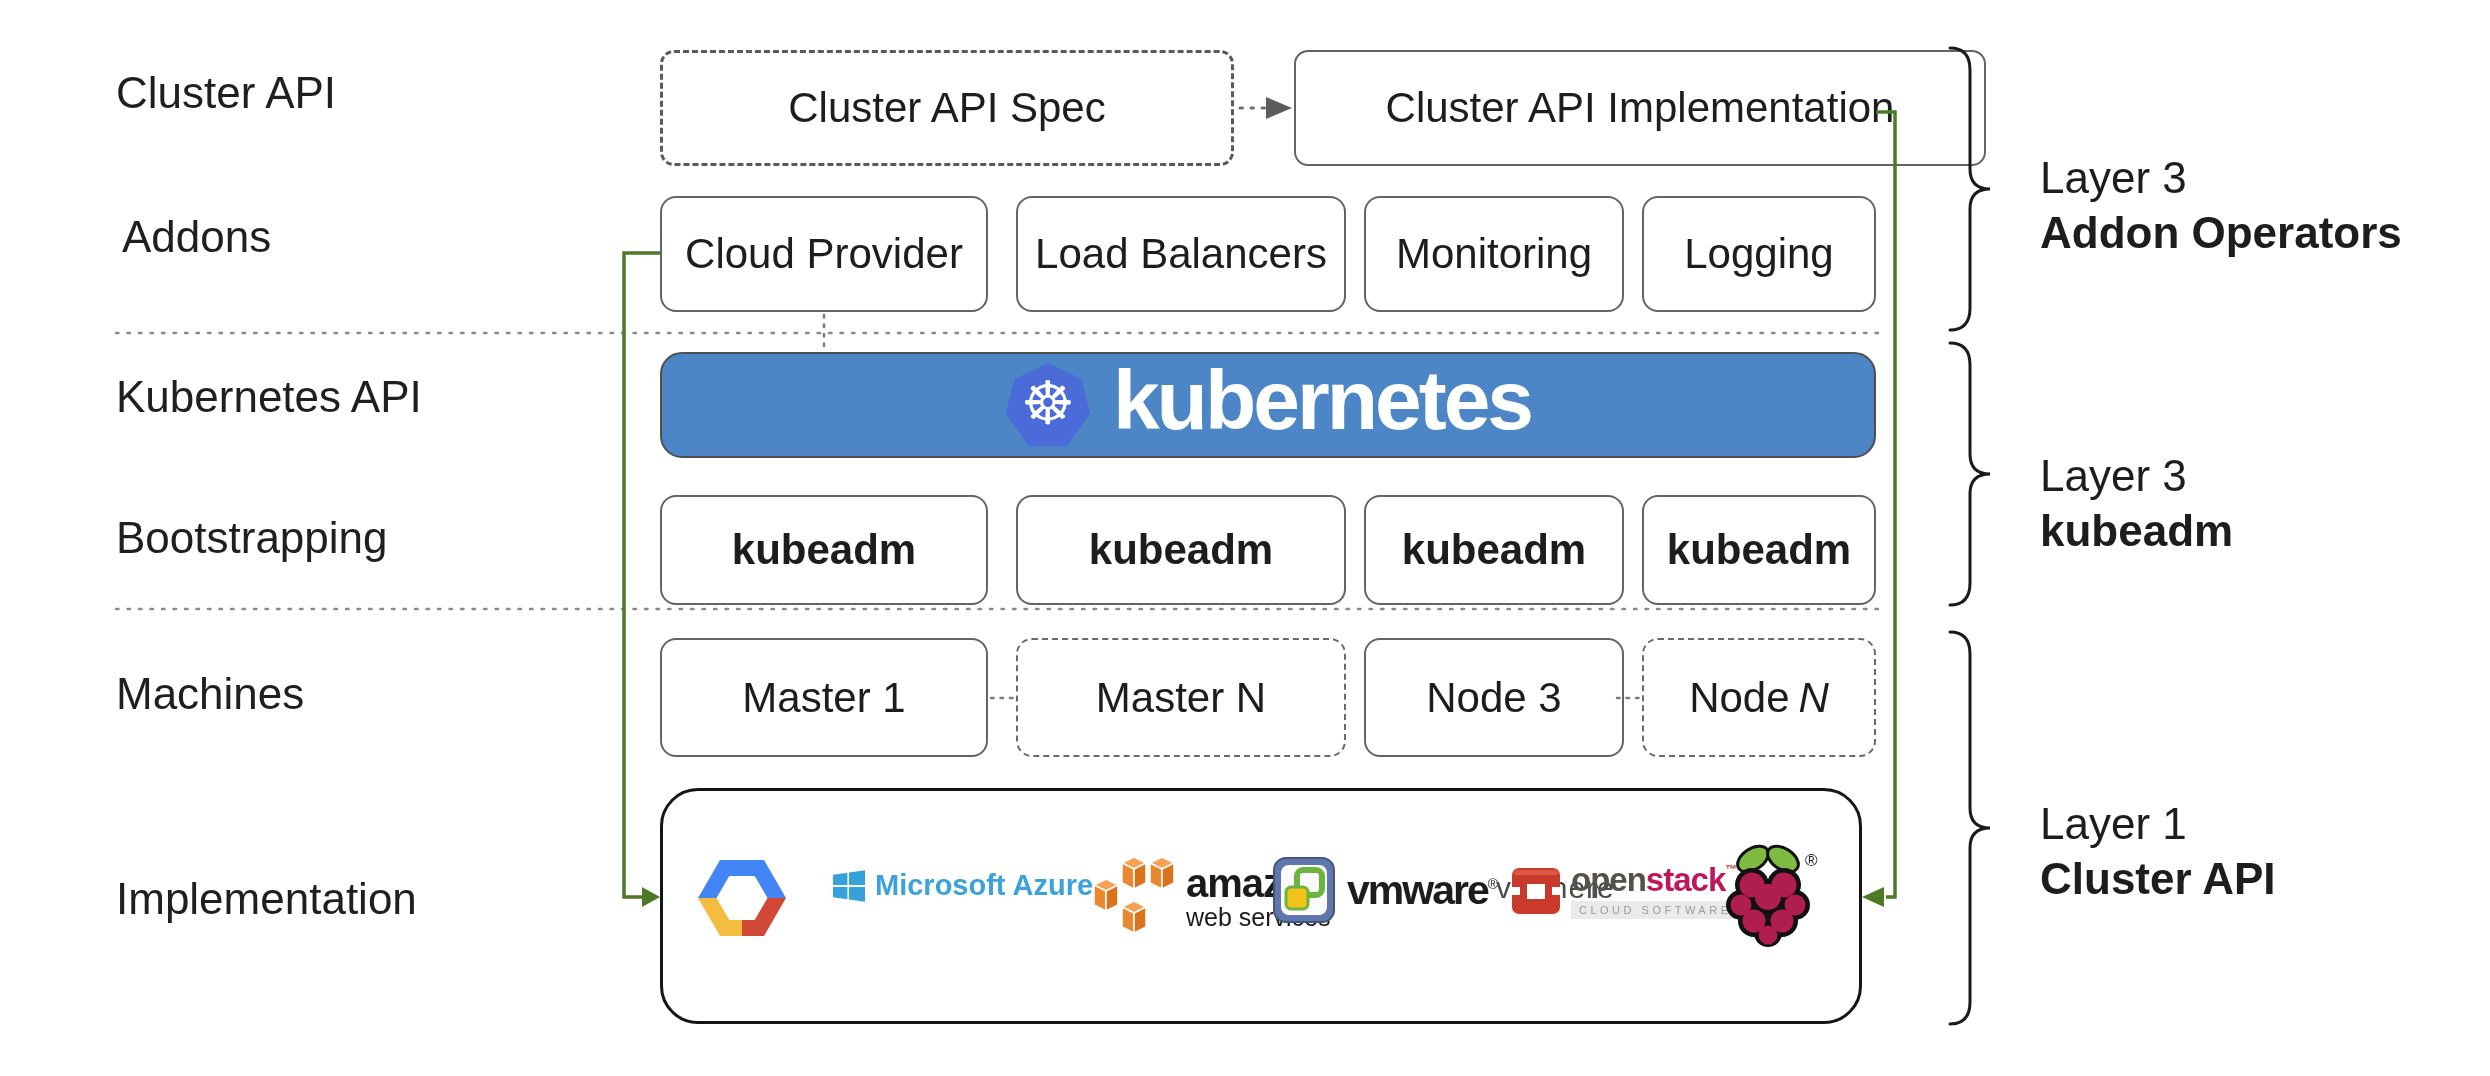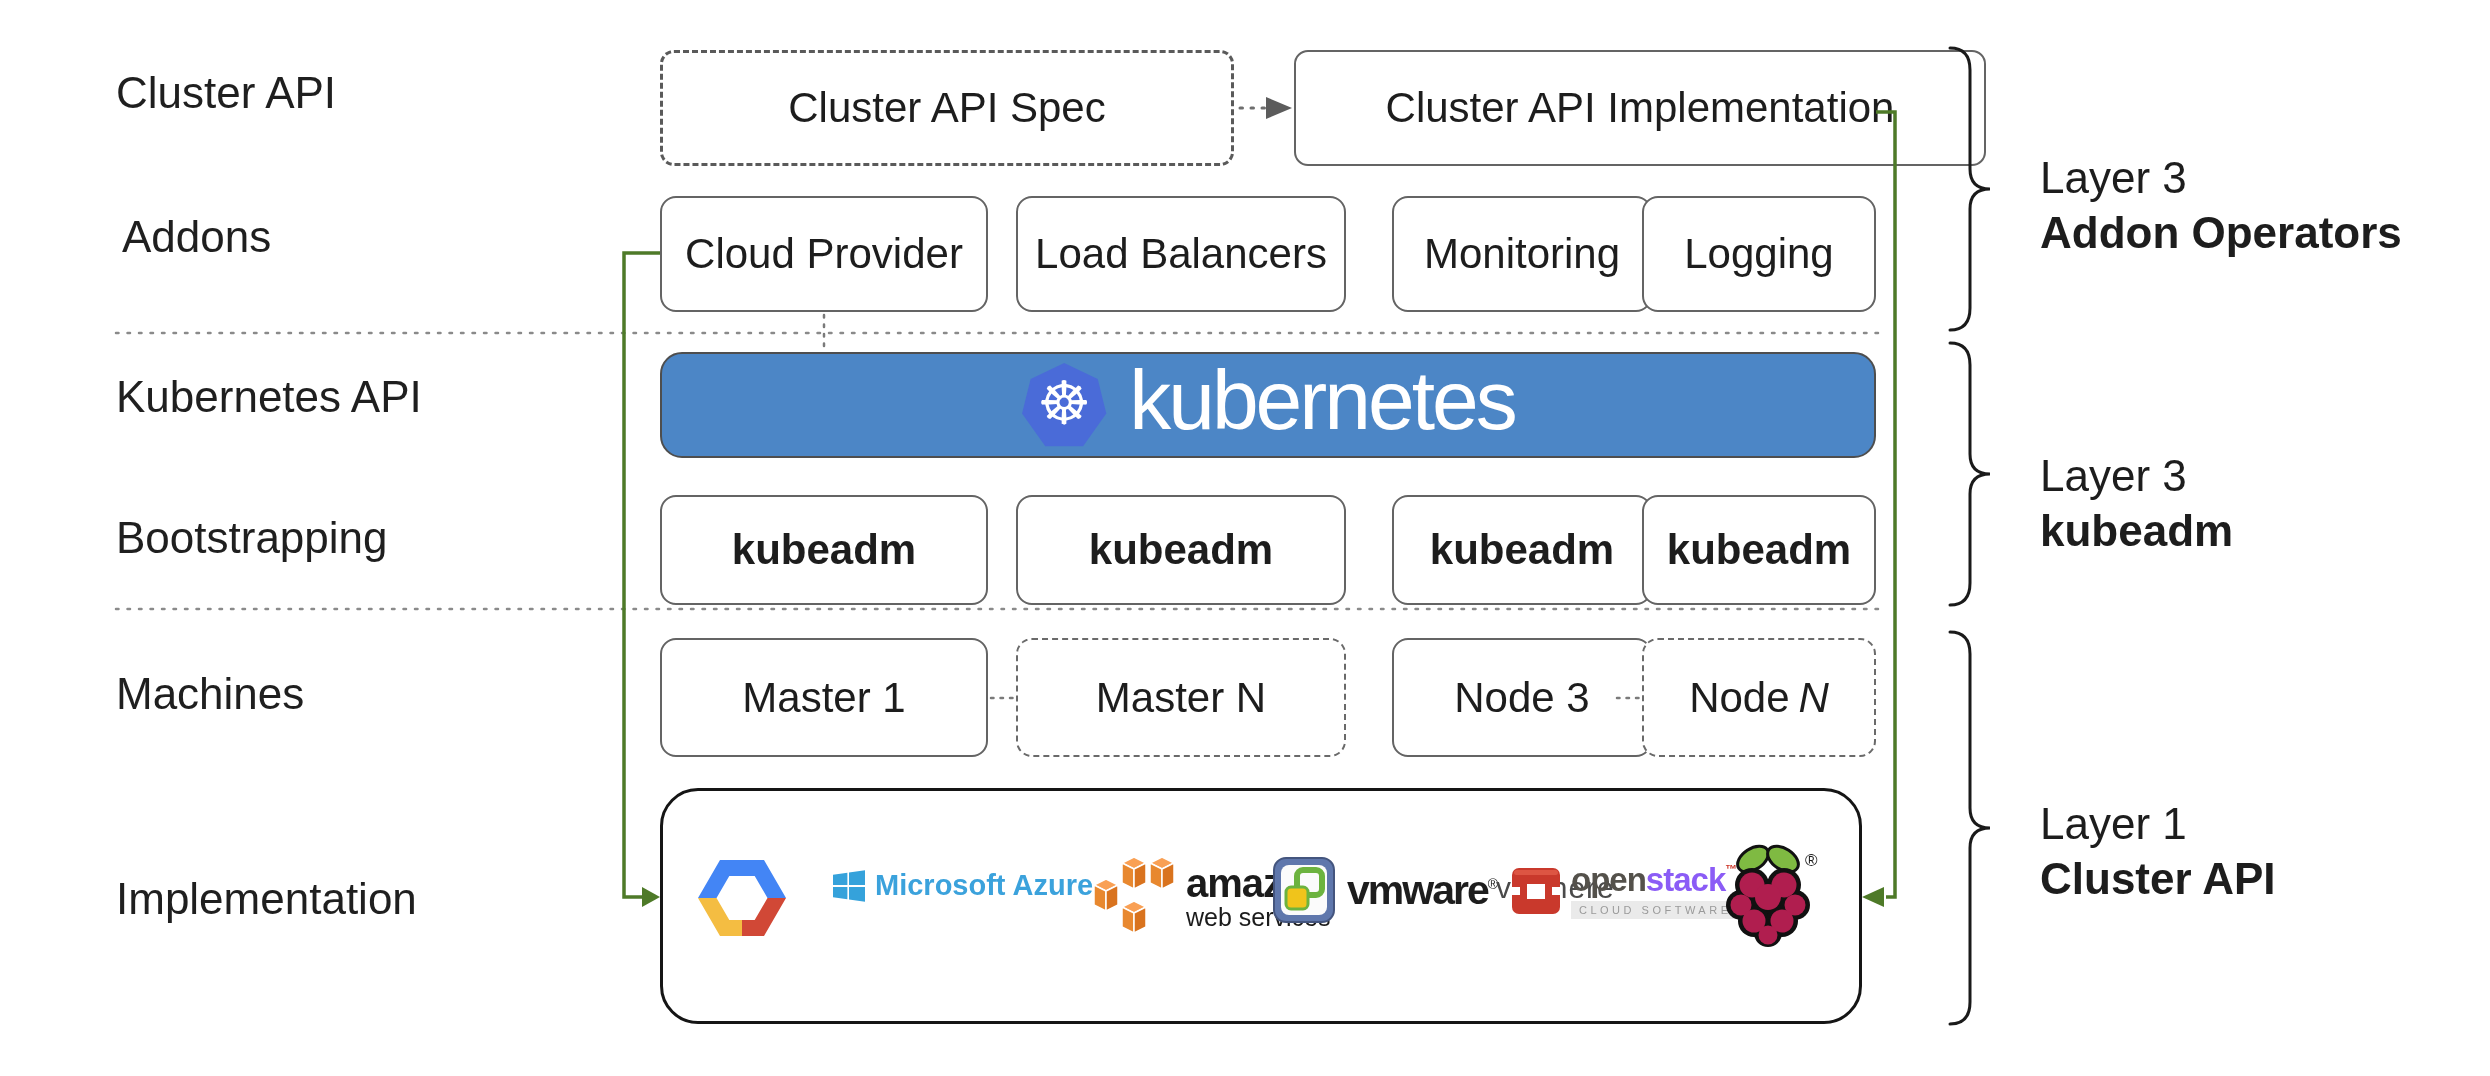--- a/index.html
+++ b/index.html
@@ -13,37 +13,37 @@
   .box{position:absolute;box-sizing:border-box;background:#fff;border:2.5px solid #646464;border-radius:16px;
        display:flex;align-items:center;justify-content:center;font-size:42px;color:#1d1d1d;white-space:nowrap;}
   .box.dashed{border:3px dashed #5a5a5a;border-radius:14px;}
   .box.dashed-thin{border:2.5px dashed #6a6a6a;}
   .box.bold{font-weight:bold;}
   .nit{font-style:italic;margin-left:9px;}
 
   
   .c1{left:660px;width:328px;}
   .c2{left:1016px;width:330px;}
-  .c3{left:1392px;width:260px;}
+  .c3{left:1364px;width:260px;}
   .c4{left:1642px;width:234px;}
   
   .r-top{top:50px;height:116px;}
   .r-addons{top:196px;height:116px;}
   .r-kubeadm{top:495px;height:110px;}
   .r-machines{top:638px;height:119px;}
 
   
   #k8s-banner{position:absolute;left:660px;top:352px;width:1216px;height:106px;box-sizing:border-box;
       background:#4C86C6;border:2px solid #4E4E4E;border-radius:22px;
       display:flex;align-items:center;justify-content:center;}
   #k8s-heptagon{width:86px;height:84px;background:#4A6BD8;
       clip-path:polygon(50% 0%,89% 19%,99% 60%,72% 99%,28% 99%,1% 60%,11% 19%);
       display:flex;align-items:center;justify-content:center;flex:0 0 auto;}
   #k8s-heptagon span{color:#ffffff;font-size:60px;line-height:1;padding-bottom:4px;font-family:"DejaVu Sans",sans-serif;}
-  #k8s-wordmark{color:#ffffff;font-size:84px;font-weight:400;letter-spacing:-3px;margin-left:22px;transform:translateY(-5px);}
+  #k8s-wordmark{color:#ffffff;font-size:84px;font-weight:700;letter-spacing:-3px;margin-left:22px;transform:translateY(-5px);}
 
   
   #infra-box{position:absolute;left:660px;top:788px;width:1202px;height:236px;box-sizing:border-box;
       background:#fff;border:3px solid #151515;border-radius:38px;}
   .logo{position:absolute;display:flex;align-items:center;}
   #logo-gcp{left:32px;top:62px;}
   #logo-azure{left:170px;top:78px;}
   #logo-aws{left:423px;top:66px;}
   #logo-vmware{left:610px;top:66px;}
   #logo-openstack{left:848px;top:72px;}
@@ -52,21 +52,21 @@
   .aws-text{margin-left:-4px;display:flex;flex-direction:column;line-height:1;}
   .aws-line1{font-size:40px;font-weight:800;letter-spacing:-1px;color:#1b1b1b;}
   .aws-line2{font-size:25px;color:#1b1b1b;margin-top:2px;letter-spacing:0px;}
   .vmw-text{margin-left:12px;display:flex;flex-direction:row;line-height:1;}
   .vmw-line1{font-size:41px;font-weight:800;letter-spacing:-2px;color:#1d1d1d;}
   .vmw-line1 sup{font-size:14px;font-weight:400;}
   .vmw-line2{font-size:30px;font-weight:300;color:#4a4a4a;margin-top:3px;letter-spacing:1px;}
   .os-text{margin-left:10px;display:flex;flex-direction:column;}
   .os-word{font-size:33px;font-weight:700;letter-spacing:-1px;line-height:1;white-space:nowrap;}
   .os-open{color:#54514B;}
-  .os-stack{color:#8b5cf6;}
+  .os-stack{color:#be185d;}
   .os-tm{font-size:12px;color:#CC3427;vertical-align:top;}
   .os-strip{margin-top:5px;background:#EAEAEA;padding:3px 8px;font-size:11px;letter-spacing:3.5px;color:#9A9A9A;white-space:nowrap;text-align:center;}
   .rpi-reg{position:absolute;left:82px;top:12px;font-size:17px;color:#1b1b1b;}
 
   
   .layerlabel{position:absolute;left:2040px;font-size:44px;line-height:55px;white-space:nowrap;color:#1d1d1d;}
   .layerlabel .l2{font-weight:bold;}
 
   
   #overlay{position:absolute;left:0;top:0;pointer-events:none;}

